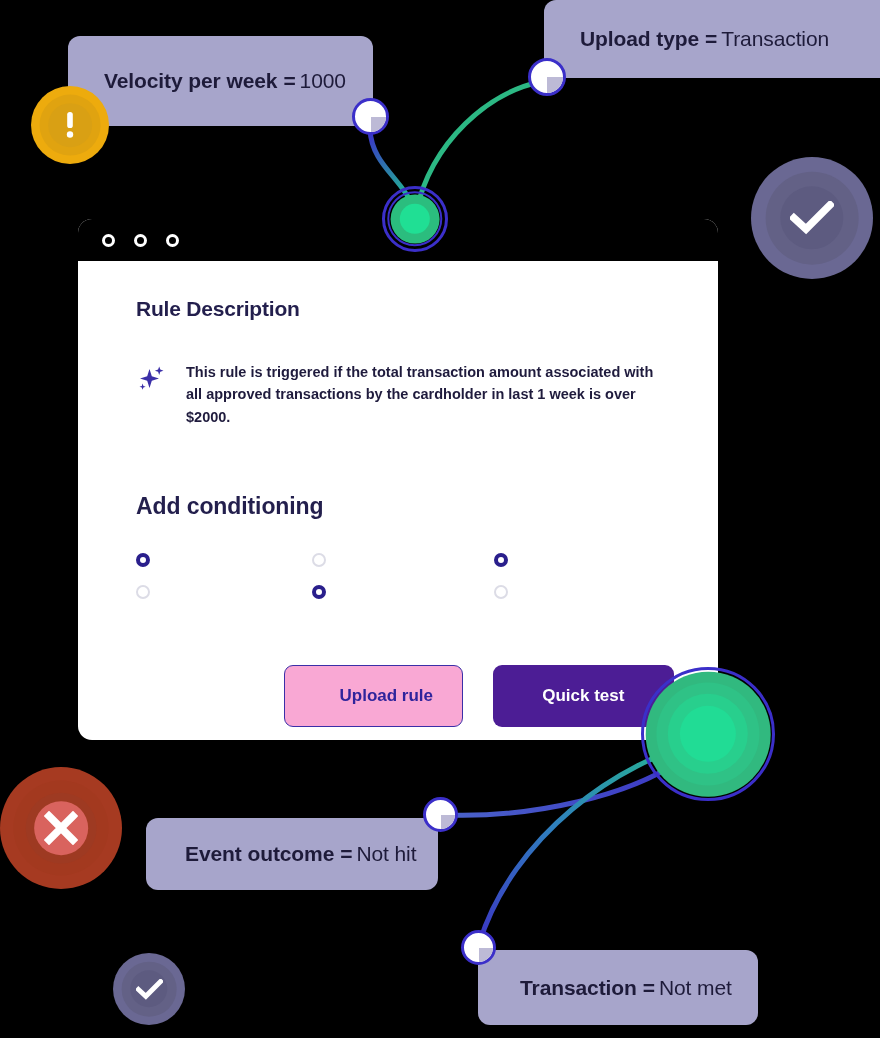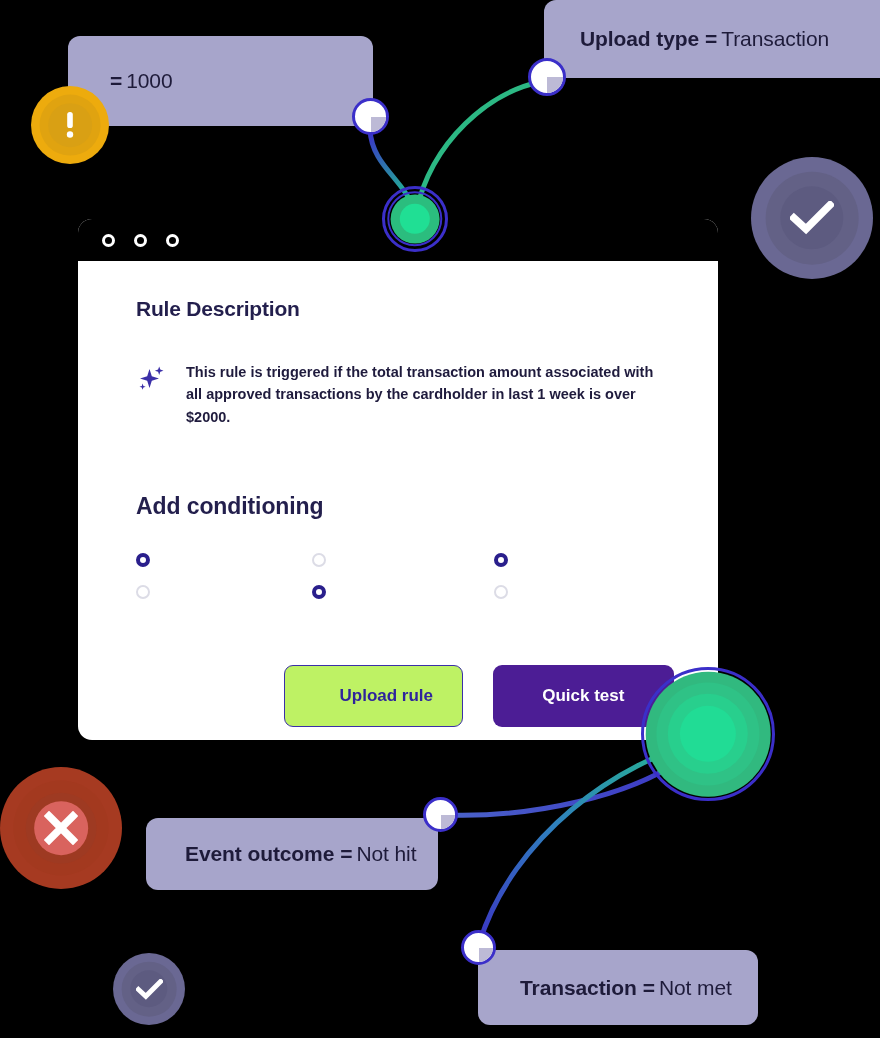--- a/index.html
+++ b/index.html
@@ -238,21 +238,21 @@
     font-size: 17px;
     font-weight: 700;
     display: flex;
     align-items: center;
     justify-content: center;
     box-sizing: border-box;
     cursor: pointer;
   }
   #btn-upload {
     width: 184px; height: 62px;
-    background: #bef264;
+    background: #f9a8d4;
     border: 1.5px solid #3b2fa8;
     color: #2f249c;
     padding-left: 32px;
   }
   #btn-quicktest {
     width: 188px; height: 62px;
     background: #4c1d95;
     border: none;
     color: #ffffff;
   }
@@ -282,20 +282,21 @@
     <path d="M 370 130 C 372 165, 402 178, 414 208" stroke="url(#gradBlueTeal)" stroke-width="5" fill="none" stroke-linecap="round"></path>
 
     <path d="M 540 82 C 490 92, 432 140, 416 212" stroke="#2cb884" stroke-width="5" fill="none" stroke-linecap="round"></path>
 
     <path d="M 700 745 C 640 800, 520 818, 444 815" stroke="url(#gradBlueFlat)" stroke-width="5" fill="none" stroke-linecap="round"></path>
 
     <path d="M 702 742 C 620 760, 512 836, 479 944" stroke="url(#gradTealBlue)" stroke-width="5" fill="none" stroke-linecap="round"></path>
   </svg>
 
   <div class="pill" id="pill-velocity">
+    <span class="k">Velocity per week</span>
     <span class="eq">=</span>
     <span class="v">1000</span>
   </div>
 
   <div class="pill" id="pill-eventtype">
     <span class="k">Upload type</span>
     <span class="eq">=</span>
     <span class="v">Transaction</span>
   </div>
 

